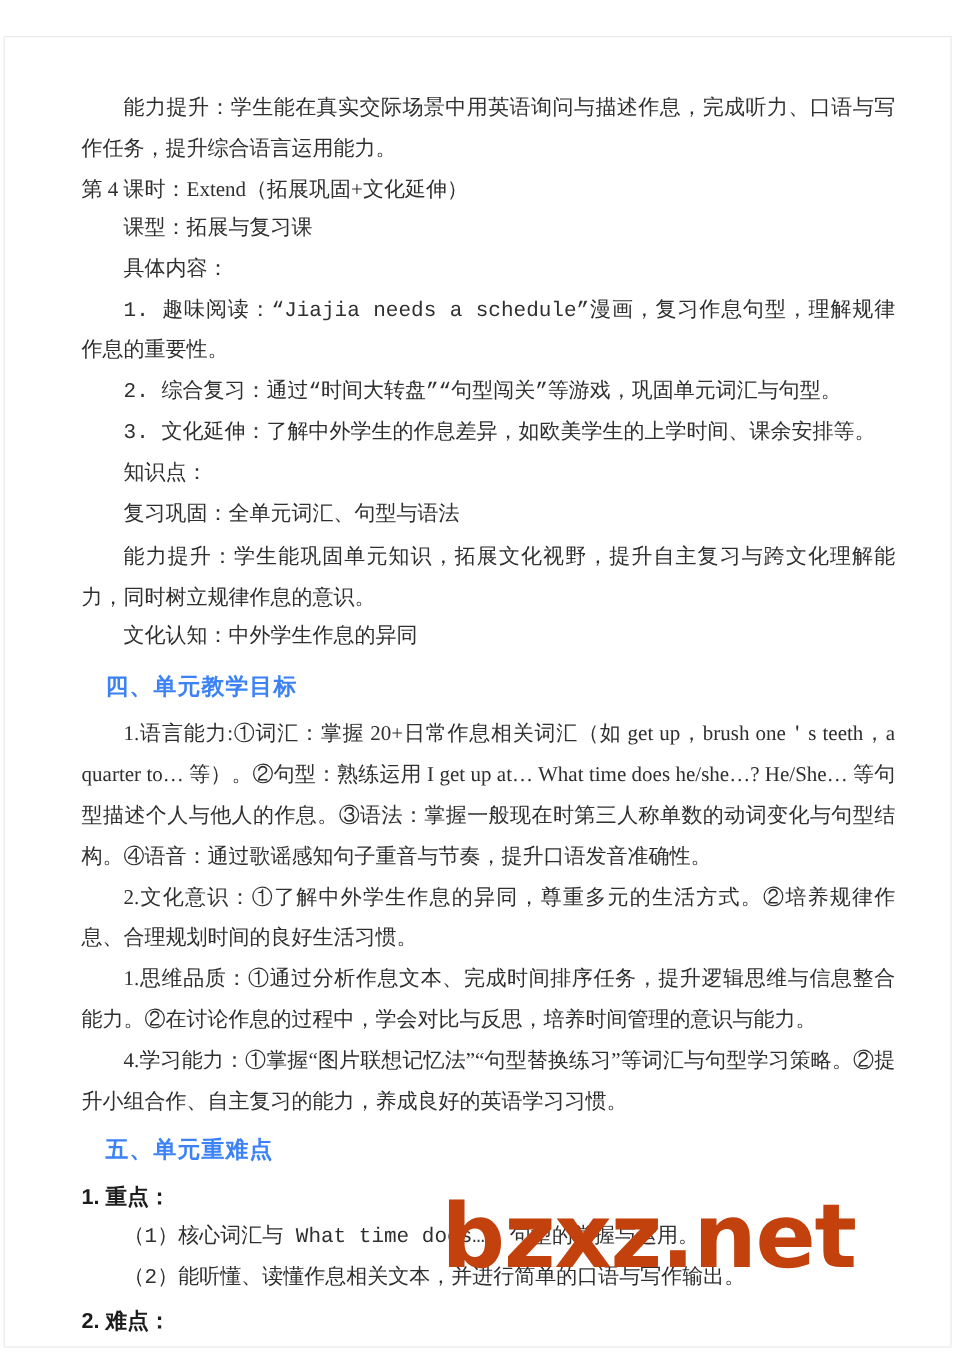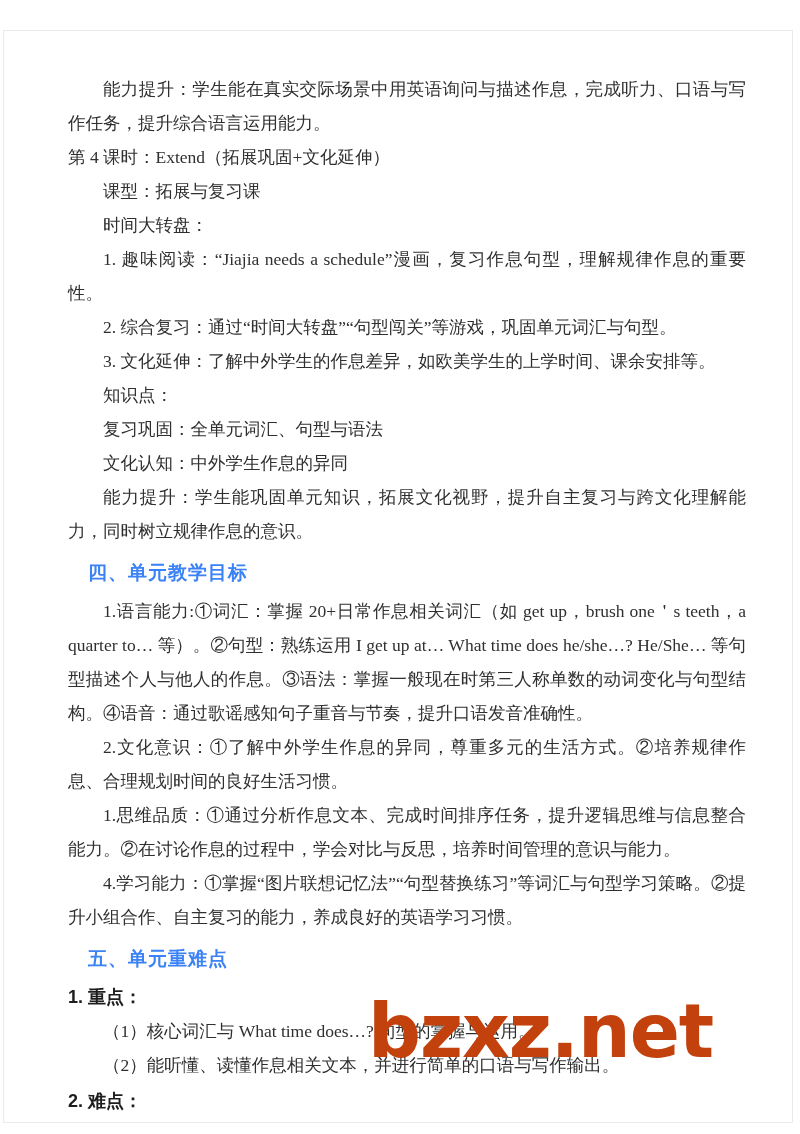--- a/index.html
+++ b/index.html
@@ -52,20 +52,21 @@
   }
 
   
   .flush {
     text-indent: 0;
   }
 
   
   .indent2 {
     text-indent: 2em;
+    font-family: Liberation Mono, monospace;
   }
 
   .heading {
     font-size: 19px;
     line-height: 38px;
     font-weight: bold;
     color: #3b82f6;
     margin: 6px 0 2px 20px;
     letter-spacing: 1px;
     font-family: "Liberation Sans", "DejaVu Sans", sans-serif;
@@ -100,35 +101,35 @@
 <div id="page-frame"></div>
 
 <div id="page">
 
   <p class="para">能力提升：学生能在真实交际场景中用英语询问与描述作息，完成听力、口语与写作任务，提升综合语言运用能力。</p>
 
   <p class="para flush">第 4 课时：Extend（拓展巩固+文化延伸）</p>
 
   <p class="para indent2">课型：拓展与复习课</p>
 
-  <p class="para indent2">时间大转盘：</p>
+  <p class="para indent2">具体内容：</p>
 
   <p class="para indent2">1. 趣味阅读：“Jiajia needs a schedule”漫画，复习作息句型，理解规律作息的重要性。</p>
 
   <p class="para indent2">2. 综合复习：通过“时间大转盘”“句型闯关”等游戏，巩固单元词汇与句型。</p>
 
   <p class="para indent2">3. 文化延伸：了解中外学生的作息差异，如欧美学生的上学时间、课余安排等。</p>
 
   <p class="para indent2">知识点：</p>
 
   <p class="para indent2">复习巩固：全单元词汇、句型与语法</p>
 
+  <p class="para">能力提升：学生能巩固单元知识，拓展文化视野，提升自主复习与跨文化理解能力，同时树立规律作息的意识。</p>
+
   <p class="para indent2">文化认知：中外学生作息的异同</p>
-
-  <p class="para">能力提升：学生能巩固单元知识，拓展文化视野，提升自主复习与跨文化理解能力，同时树立规律作息的意识。</p>
 
   <div class="heading">四、单元教学目标</div>
 
   <p class="para">1.语言能力:①词汇：掌握 20+日常作息相关词汇（如 get up，brush one＇s teeth，a quarter to… 等）。②句型：熟练运用 I get up at…  What time does he/she…? He/She… 等句型描述个人与他人的作息。③语法：掌握一般现在时第三人称单数的动词变化与句型结构。④语音：通过歌谣感知句子重音与节奏，提升口语发音准确性。</p>
 
   <p class="para">2.文化意识：①了解中外学生作息的异同，尊重多元的生活方式。②培养规律作息、合理规划时间的良好生活习惯。</p>
 
   <p class="para">1.思维品质：①通过分析作息文本、完成时间排序任务，提升逻辑思维与信息整合能力。②在讨论作息的过程中，学会对比与反思，培养时间管理的意识与能力。</p>
 
   <p class="para">4.学习能力：①掌握“图片联想记忆法”“句型替换练习”等词汇与句型学习策略。②提升小组合作、自主复习的能力，养成良好的英语学习习惯。</p>

